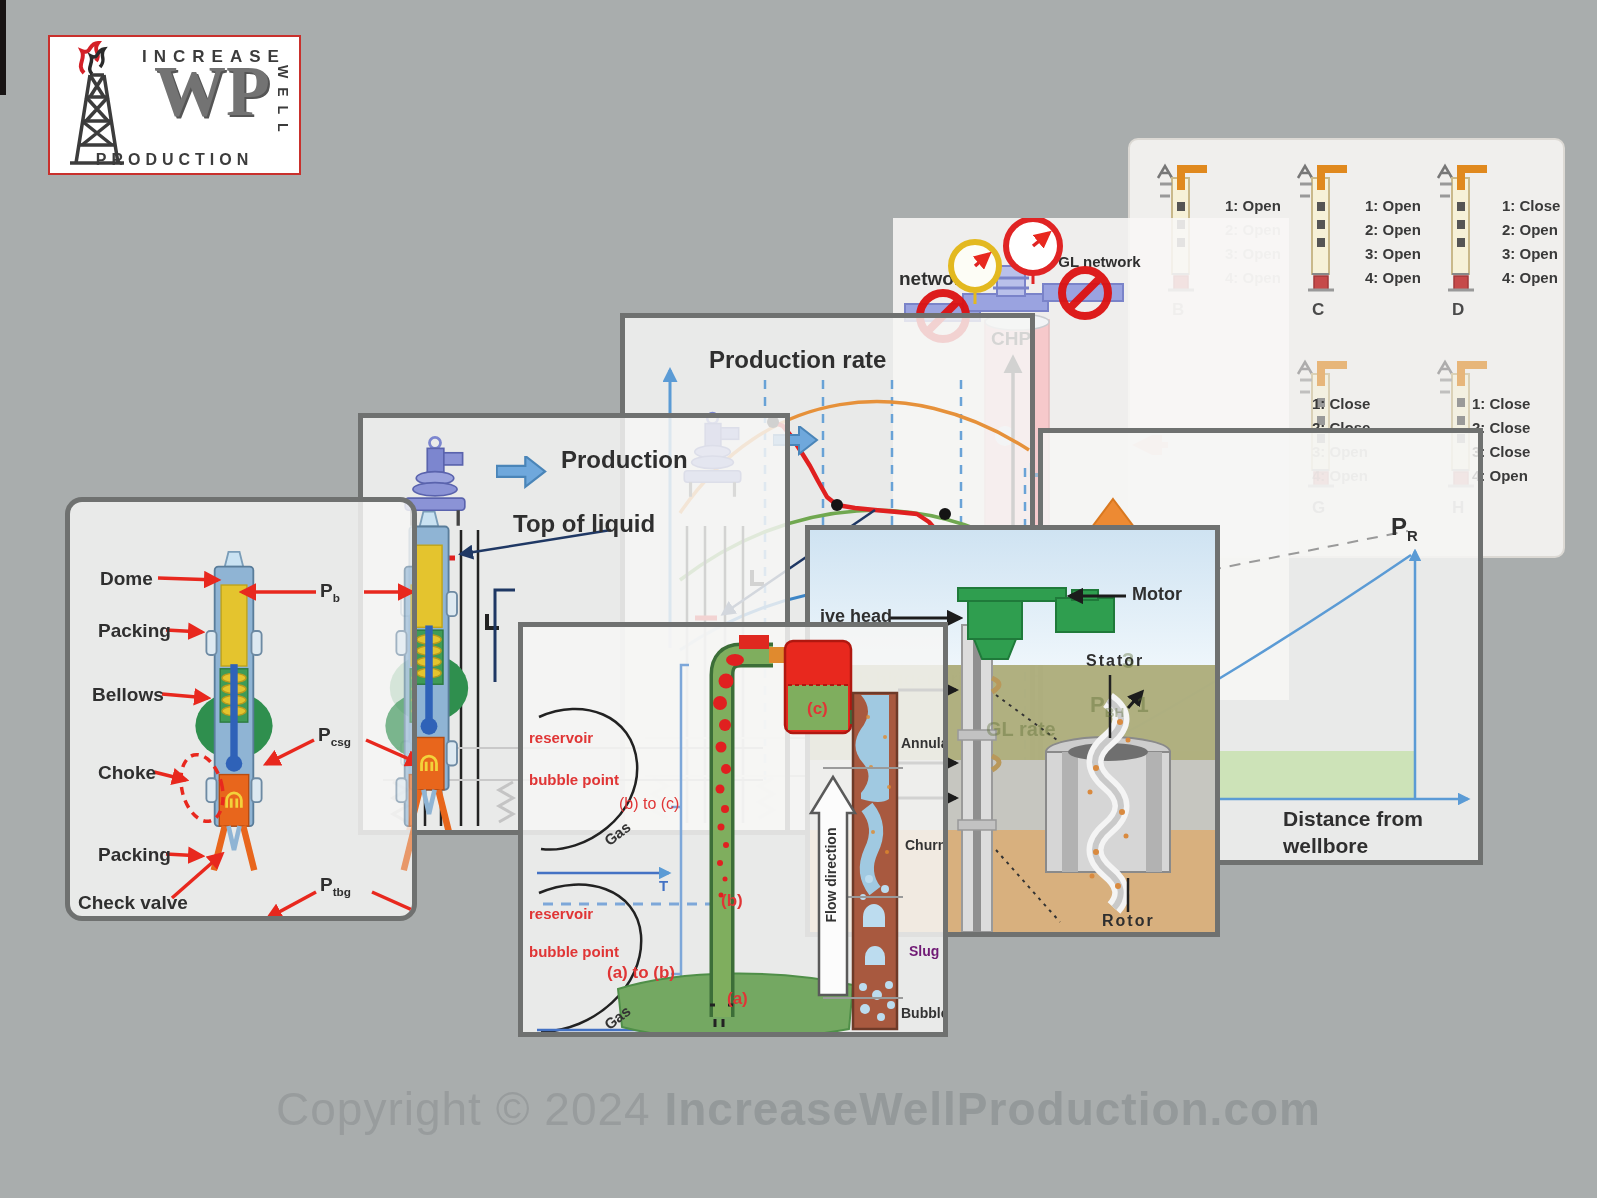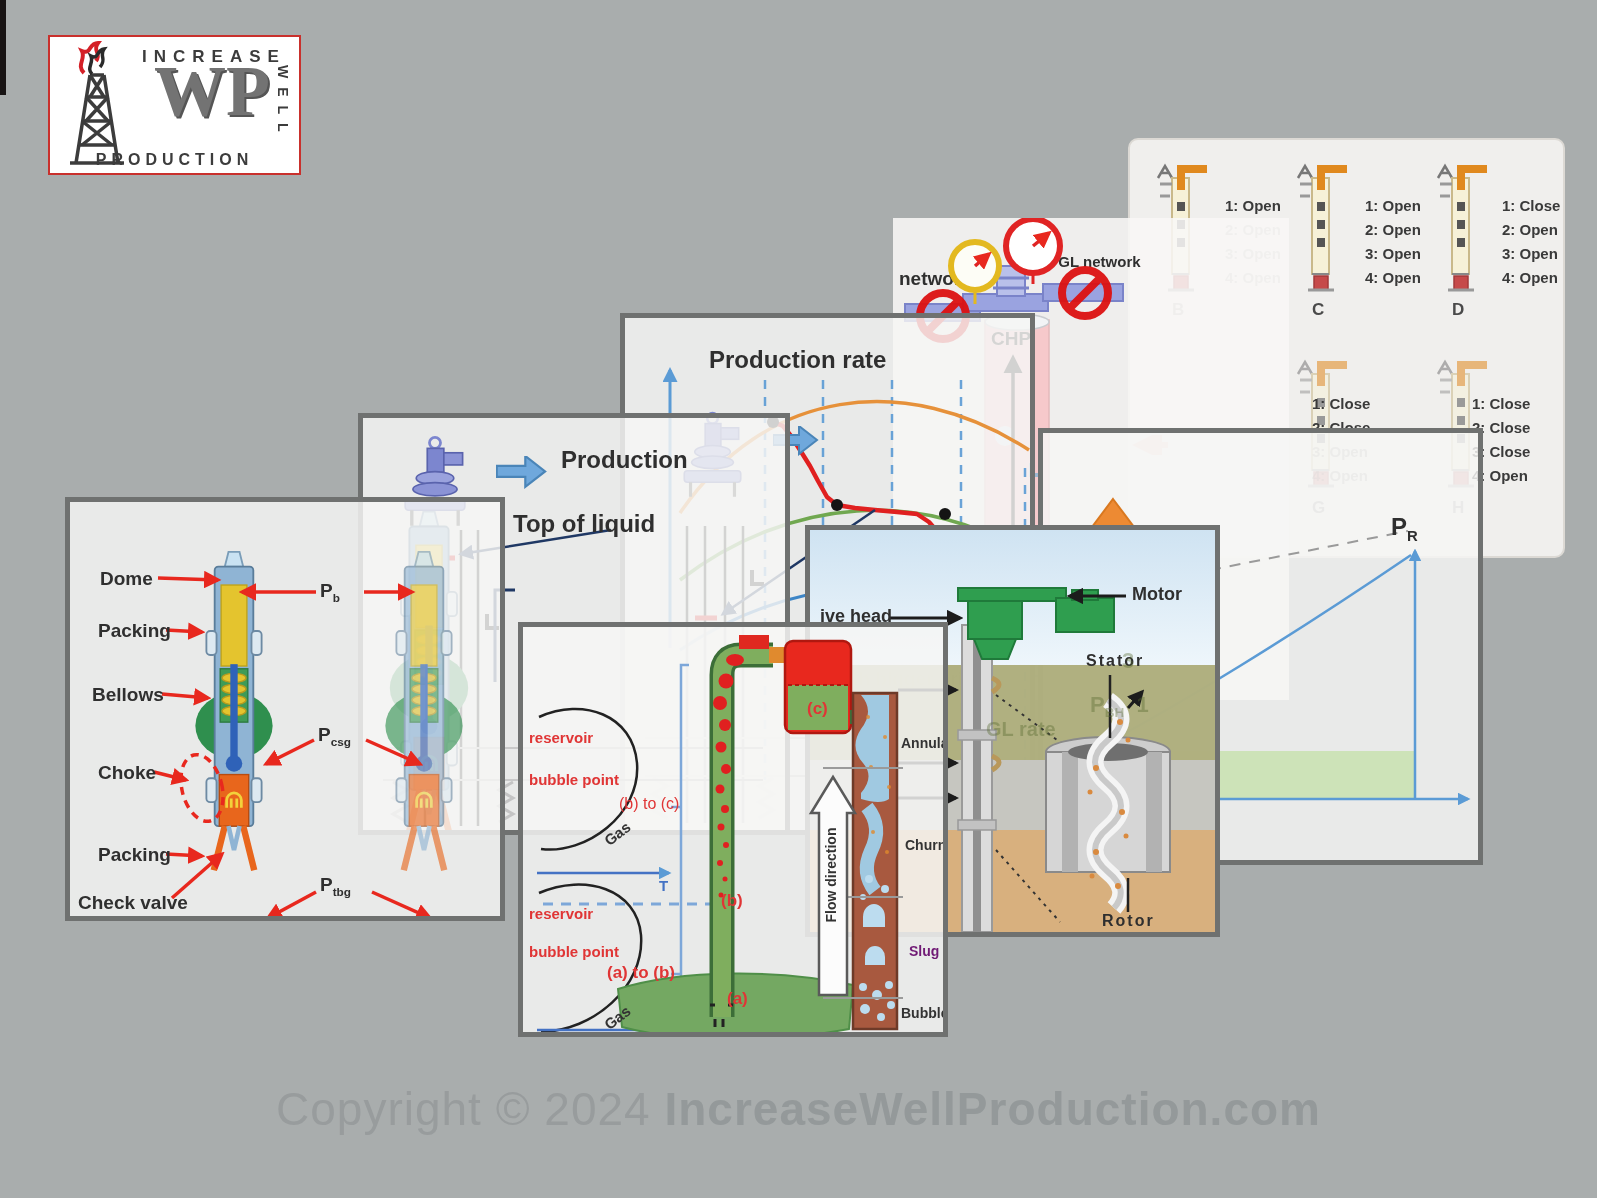--- a/index.html
+++ b/index.html
@@ -255,20 +255,21 @@
       <line x1="372" y1="366" x2="372" y2="118" stroke="#5b9bd5" stroke-width="2.5" marker-end="url(#ar-blu)"></line>
       <polygon points="52,108 88,108 88,92 106,92 106,108 142,108" transform="rotate(0)" fill="none"></polygon>
       <g>
         <polygon points="70,66 94,98 82,98 82,140 58,140 58,98 46,98" fill="#ed8a33" stroke="#d9781f" stroke-width="2"></polygon>
       </g>
     </svg>
     <div class="lbl" style="left:100px;top:104px;font-size:23px;font-weight:700">Q</div>
     <div class="lbl" style="left:348px;top:80px;font-size:24px">
       <span>P</span><sub>R</sub>
     </div>
+    <div class="lbl big" style="left:240px;top:372px;white-space:normal;width:185px;line-height:1.3;font-size:21px;">Distance from wellbore</div>
   </div>
 
   <div class="panel" style="left:805px;top:525px;width:415px;height:412px;">
     <div class="abs" style="left:0;top:0;width:405px;height:135px;background:linear-gradient(#cfe3f2,#eef6fb);"></div>
     <div class="abs" style="left:0;top:135px;width:405px;height:95px;background:#a9a873;opacity:.9"></div>
     <div class="abs" style="left:0;top:230px;width:405px;height:70px;background:#c6c6c0;"></div>
     <div class="abs" style="left:0;top:300px;width:405px;height:102px;background:#d8b07e;"></div>
     <svg class="abs" style="left:0;top:0" width="405" height="402">
 
       <rect x="152" y="95" width="30" height="307" fill="#dcdcdc" stroke="#9a9a9a" stroke-width="2"></rect>
@@ -344,21 +345,21 @@
     <svg class="abs" style="left:22px;top:16px" width="100" height="95" viewBox="0 0 90 86">
         <use href="#whead"></use>
       </svg>
     <svg class="abs" style="left:133px;top:38px" width="52" height="33" viewBox="0 0 46 30">
         <use href="#barrow"></use>
       </svg>
     <div class="lbl big" style="left:198px;top:28px">Production</div>
     <div class="lbl big" style="left:150px;top:92px">Top of liquid</div>
   </div>
 
-  <div class="panel" style="left:65px;top:497px;width:440px;height:424px;">
+  <div class="panel" style="left:65px;top:497px;width:352px;height:424px;border-radius:17px;">
     <svg class="abs" style="left:118px;top:10px" width="92" height="400" viewBox="0 0 100 360">
         <use href="#glv"></use>
       </svg>
     <svg class="abs" style="left:308px;top:10px;opacity:.62" width="92" height="400" viewBox="0 0 100 360">
         <use href="#glv"></use>
       </svg>
     <svg class="abs" style="left:0;top:0" width="418" height="414">
       <g stroke="#e8281e" stroke-width="3.5" fill="none">
         <line x1="88" y1="76" x2="148" y2="78" marker-end="url(#ar-red)"></line>
         <line x1="96" y1="128" x2="132" y2="130" marker-end="url(#ar-red)"></line>

